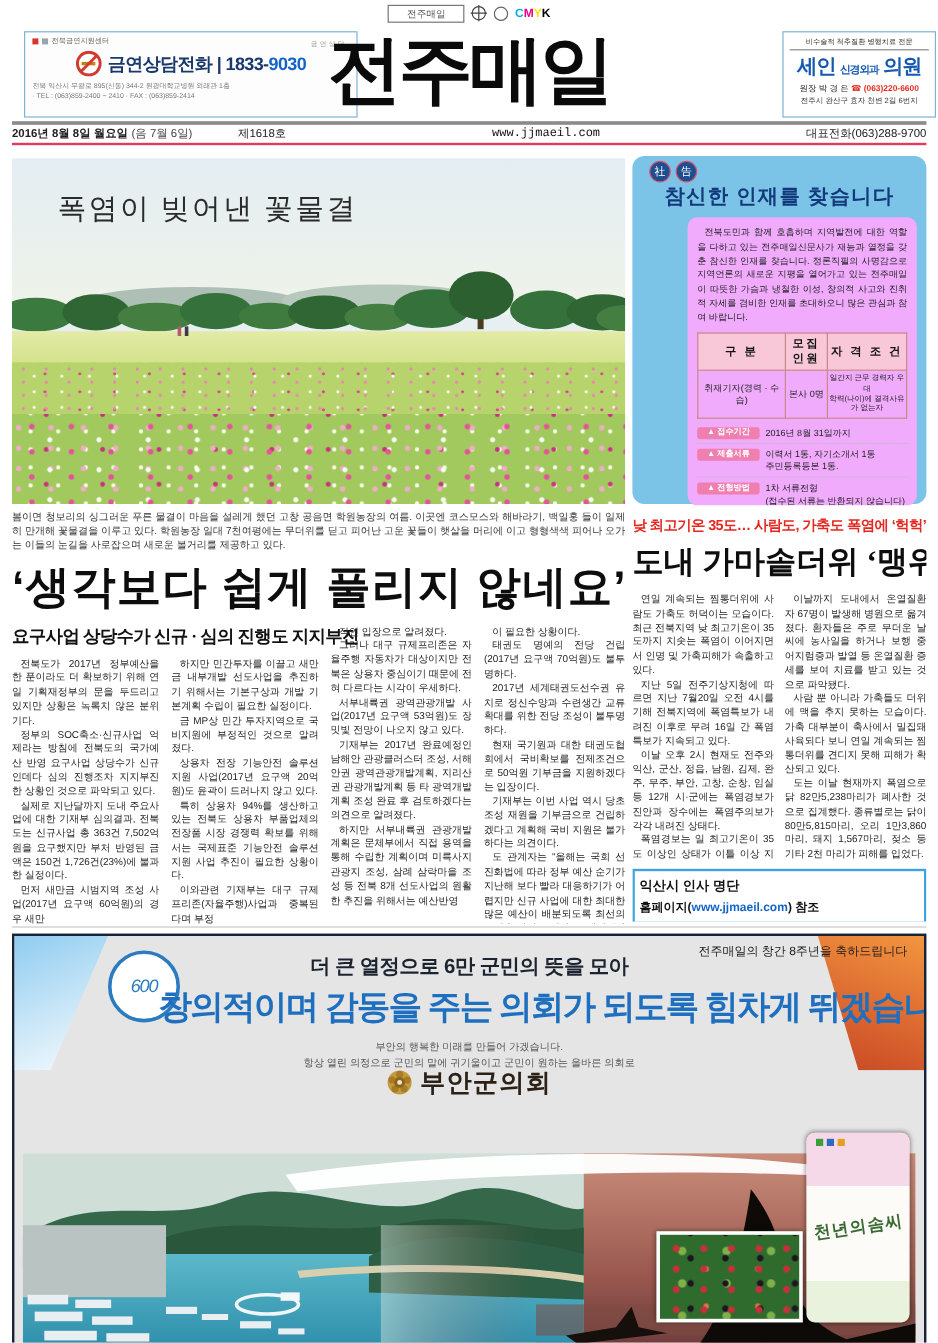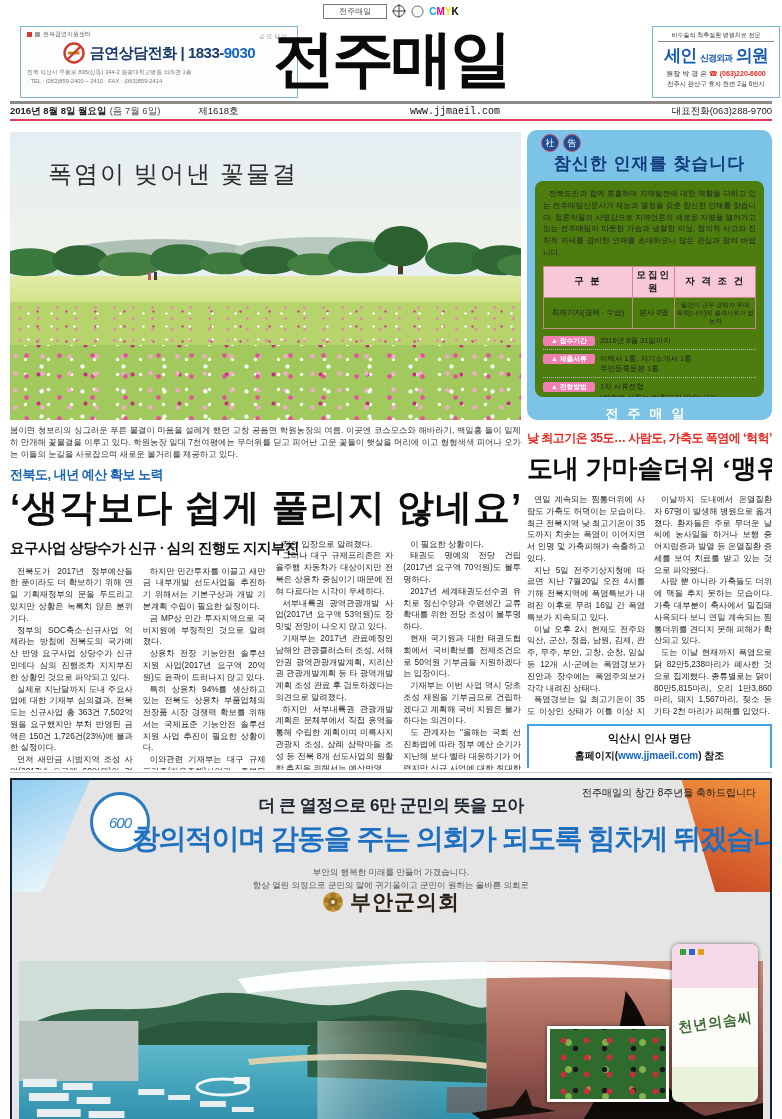--- a/index.html
+++ b/index.html
@@ -59,39 +59,39 @@
   .left-half{width:50%;}
   .subhead{margin:0 0 8px 0;text-align:center;font-family:"Liberation Serif","DejaVu Serif",serif;font-size:14.5px;font-weight:bold;color:#111;letter-spacing:-0.5px;white-space:nowrap;}
   .cols2{display:flex;gap:10px;flex:1;}
   .col{flex:1;font-size:8.3px;line-height:1.42;text-align:justify;color:#1c1c1c;overflow:hidden;}
   .col .para{margin:0;text-indent:7px;}
   
   .sago{position:absolute;left:527px;top:130px;width:245px;height:290px;background:#7cc3e8;border-radius:10px;box-sizing:border-box;padding:6px 8px 6px 8px;}
   .sago-badge-row{display:flex;gap:4px;margin:-2px 0 0 6px;}
   .sago-badge-circle{width:16px;height:16px;border-radius:50%;background:#1d4e8f;border:1.5px solid #d94f6b;color:#fff;font-size:9px;display:flex;align-items:center;justify-content:center;}
   .sago-title{text-align:center;font-size:17px;font-weight:900;color:#123a7a;letter-spacing:1px;margin:0 0 6px 0;}
-  .sago-panel{background:#4d7c0f;border-radius:8px;padding:7px 8px;height:216px;box-sizing:border-box;overflow:hidden;}
+  .sago-panel{background:#f0abfc;border-radius:8px;padding:7px 8px;height:240px;box-sizing:border-box;overflow:hidden;margin-left:38px;}
   .sago-intro{font-size:7.6px;line-height:1.55;text-align:justify;color:#222;margin:0 0 7px 0;text-indent:6px;}
   .recruit-table{width:100%;border-collapse:collapse;border:1.5px solid #666;margin-bottom:7px;}
   .recruit-table th{background:#f8c8d8;border:1px solid #c88;font-size:9.5px;padding:2px 1px;color:#111;letter-spacing:2px;}
   .recruit-table td{border:1px solid #c88;font-size:7.6px;text-align:center;padding:3px 1px;color:#222;}
   .recruit-table .quals{font-size:6.3px;line-height:1.3;}
   .sago-item{display:flex;gap:5px;margin-bottom:4px;padding-bottom:3px;border-bottom:1px dotted #bbb;}
   .sago-item:last-of-type{border-bottom:none;}
   .sago-badge{flex:0 0 52px;height:10px;background:#ef7fae;color:#fff;font-size:6.8px;font-weight:bold;text-align:center;line-height:10px;border-radius:2px;}
   .sago-item-text{flex:1;font-size:7.5px;line-height:1.35;color:#222;}
   .sago-item-text p{margin:0;}
   .sago-item-text p:empty{display:none;}
   .sago-footer{text-align:center;color:#fff;font-size:13px;font-weight:bold;letter-spacing:9px;margin-top:8px;}
   
   .article-heat{position:absolute;left:527px;top:430px;width:245px;height:338px;overflow:hidden;}
   .kicker-red{font-size:12px;font-weight:bold;color:#e5271f;letter-spacing:-0.5px;white-space:nowrap;}
   .headline-heat{margin:4px 0 8px 0;font-family:"Liberation Serif","DejaVu Serif",serif;font-size:26px;font-weight:bold;color:#0d0d0d;letter-spacing:0px;white-space:nowrap;}
   .heat-body{display:flex;gap:9px;height:222px;overflow:hidden;}
-  .notice-box{margin-top:8px;border:2px solid #3fa3e0;padding:5px 4px;text-align:center;}
+  .notice-box{margin-top:8px;border:2px solid #3fa3e0;padding:5px 4px;}
   .notice-box .l1{font-size:11px;font-weight:bold;color:#111;}
   .notice-box .l2{font-size:10px;font-weight:bold;color:#111;margin-top:3px;}
   .notice-box .url2{color:#1464c8;}
   .content-divider{position:absolute;left:10px;right:10px;top:772px;border-top:1px solid #c9c9c9;}
   
   .bottom-ad{position:absolute;left:10px;top:778px;width:762px;height:408px;border:2px solid #16243a;box-sizing:border-box;background:#e5e5e5;overflow:hidden;}
   .wedge-left{position:absolute;left:0;top:0;width:100px;height:112px;background:linear-gradient(155deg,#8fccf0,#cfe9f8 55%,#ffffff);clip-path:polygon(0 0,78% 0,30% 100%,0 100%);}
   .wedge-right{position:absolute;right:0;top:0;width:130px;height:112px;background:linear-gradient(200deg,#f2953f,#d2572a 70%,#b8431f);clip-path:polygon(32% 0,100% 0,100% 100%,58% 100%);}
   .congrats{position:absolute;right:14px;top:6px;font-size:10px;color:#1b1b1b;z-index:5;}
   .logo600{position:absolute;left:78px;top:12px;width:54px;height:54px;border:3px solid #2a7bbf;border-radius:50%;display:flex;align-items:center;justify-content:center;z-index:4;background:#fff;}
@@ -202,21 +202,20 @@
         <i></i>
       </div>
     <div class="photo-headline">폭염이 빚어낸 꽃물결</div>
   </div>
 
   <div class="caption">
     <span>봄이면 청보리의 싱그러운 푸른 물결이 마음을 설레게 했던 고창 공음면 학원농장의 여름. 이곳엔 코스모스와 해바라기, 백일홍 들이 일제히 만개해 꽃물결을 이루고 있다. 학원농장 일대 7천여평에는 무더위를 딛고 피어난 고운 꽃들이 햇살을 머리에 이고 형형색색 피어나 오가는 이들의 눈길을 사로잡으며 새로운 볼거리를 제공하고 있다.</span>
   </div>
 
   <div class="article-main">
-    <div class="kicker-blue">전북도, 내년 예산 확보 노력</div>
     <h1 class="headline-main">‘생각보다 쉽게 풀리지 않네요’</h1>
     <div class="article-body">
       <div class="left-half">
         <h2 class="subhead">요구사업 상당수가 신규 · 심의 진행도 지지부진</h2>
         <div class="cols2">
           <div class="col">
               <p class="para">전북도가 2017년 정부예산을 한 푼이라도 더 확보하기 위해 연일 기획재정부의 문을 두드리고 있지만 상황은 녹록치 않은 분위기다.</p>
               <p class="para">정부의 SOC축소·신규사업 억제라는 방침에 전북도의 국가예산 반영 요구사업 상당수가 신규인데다 심의 진행조차 지지부진한 상황인 것으로 파악되고 있다.</p>
               <p class="para">실제로 지난달까지 도내 주요사업에 대한 기재부 심의결과, 전북도는 신규사업 총 363건 7,502억원을 요구했지만 부처 반영된 금액은 150건 1,726건(23%)에 불과한 실정이다.</p>
               <p class="para">먼저 새만금 시범지역 조성 사업(2017년 요구액 60억원)의 경우 새만</p>

